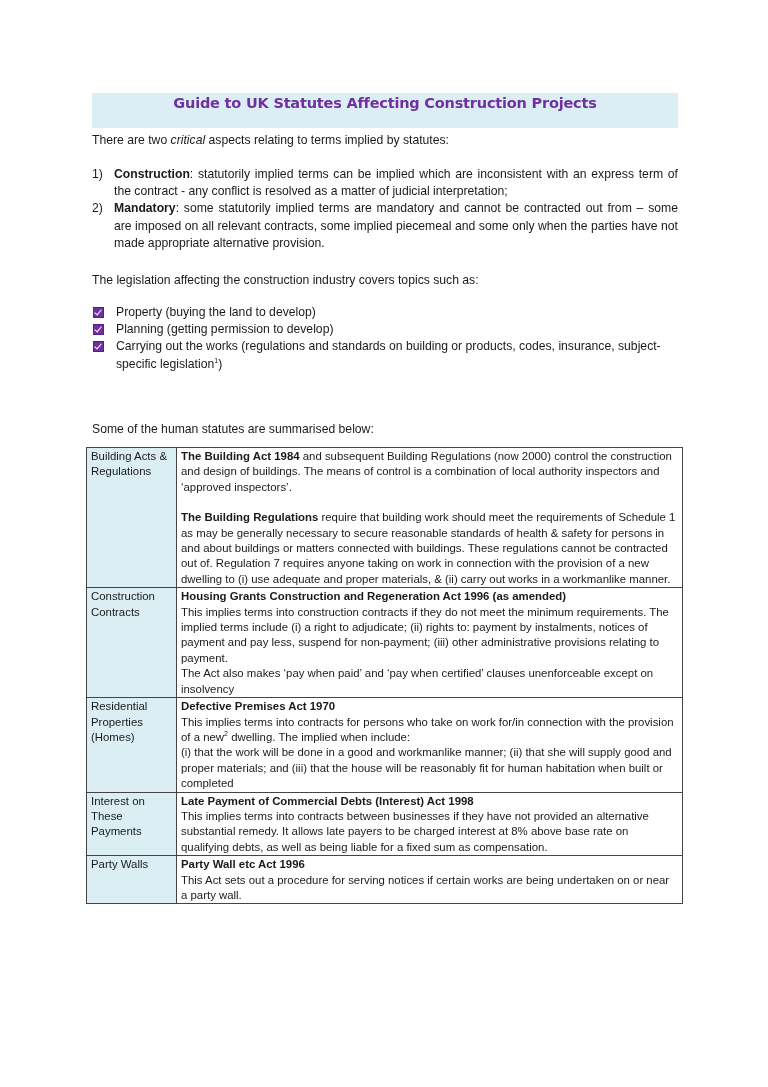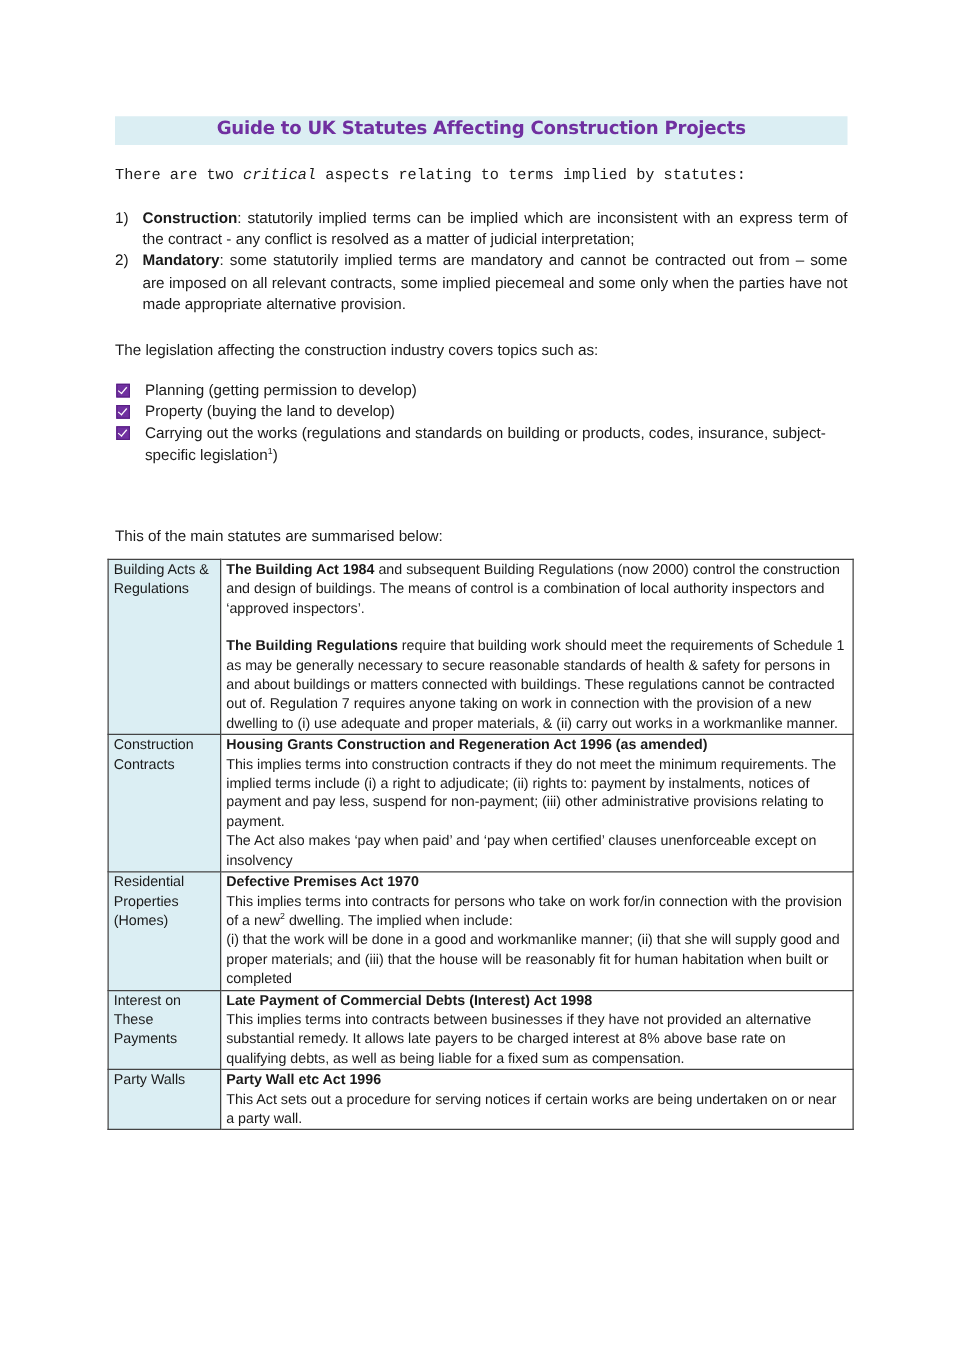--- a/index.html
+++ b/index.html
@@ -1,24 +1,24 @@
 <!DOCTYPE html>
 <html><head>
 <meta charset="utf-8">
 <style>
   html, body { margin:0; padding:0; background:#ffffff; }
   body { width:768px; height:1087px; position:relative; overflow:hidden;
          font-family:"Liberation Sans", sans-serif; color:#1a1a1a; }
   .page { position:absolute; left:92px; top:0; width:586px; }
-  .title-bar { position:absolute; left:0; top:93px; width:586px; height:23px;
+  .title-bar { position:absolute; left:0; top:93px; width:586px; height:35px;
                background:#dbeef3; text-align:center; }
   .title-bar span { font-family:"DejaVu Sans", sans-serif; font-weight:bold; color:#7030a0;
                     font-size:14.5px; line-height:20px; letter-spacing:-0.2px; }
   .p { position:absolute; left:0; font-size:12.2px; line-height:17.2px; width:586px; }
-  .intro { top:132px;font-family:Liberation Mono, monospace; }
+  .intro { top:132px; }
   .ol { top:166px; }
   .ol .li { position:relative; padding-left:22px; text-align:justify; }
   .ol .num { position:absolute; left:0; top:0; }
   .legis { top:272px; }
   .checks { top:304px; }
   .checks .ci { position:relative; padding-left:24px; }
   .checks .box { position:absolute; left:1px; top:3px; width:9px; height:9px;
                  background:#7030a0; border:1px solid #5a1f86; }
   .checks .box::after { content:""; position:absolute; left:2px; top:0px; width:3px; height:6px;
                         border:solid #fff; border-width:0 1.6px 1.6px 0; transform:rotate(40deg); }
@@ -50,26 +50,26 @@
     </div>
     <div class="li">
       <span class="num">2)</span>
       <b>Mandatory</b><span>: some statutorily implied terms are mandatory and cannot be contracted out from – some are imposed on all relevant contracts, some implied piecemeal and some only when the parties have not made appropriate alternative provision.</span>
     </div>
   </div>
 
   <div class="p legis">The legislation affecting the construction industry covers topics such as:</div>
 
   <div class="p checks">
+    <div class="ci"><span class="box"></span><span>Property (buying the land to develop)</span></div>
     <div class="ci"><span class="box"></span><span>Planning (getting permission to develop)</span></div>
-    <div class="ci"><span class="box"></span><span>Property (buying the land to develop)</span></div>
     <div class="ci"><span class="box"></span><span>Carrying out the works (regulations and standards on building or products, codes, insurance, subject-specific legislation</span><sup>1</sup><span>)</span></div>
   </div>
 
-  <div class="p some">This of the main statutes are summarised below:</div>
+  <div class="p some">Some of the human statutes are summarised below:</div>
 
   <table class="stat">
     <tbody>
         <tr>
       <td class="cat">Building Acts &amp; Regulations</td>
       <td>
         <div><b>The Building Act 1984</b><span> and subsequent Building Regulations (now 2000) control the construction and design of buildings. The means of control is a combination of local authority inspectors and ‘approved inspectors’.</span></div>
         <div class="gap"></div>
         <div><b>The Building Regulations</b><span> require that building work should meet the requirements of Schedule 1 as may be generally necessary to secure reasonable standards of health &amp; safety for persons in and about buildings or matters connected with buildings. These regulations cannot be contracted out of. Regulation 7 requires anyone taking on work in connection with the provision of a new dwelling to (i) use adequate and proper materials, &amp; (ii) carry out works in a workmanlike manner.</span></div>
       </td>

